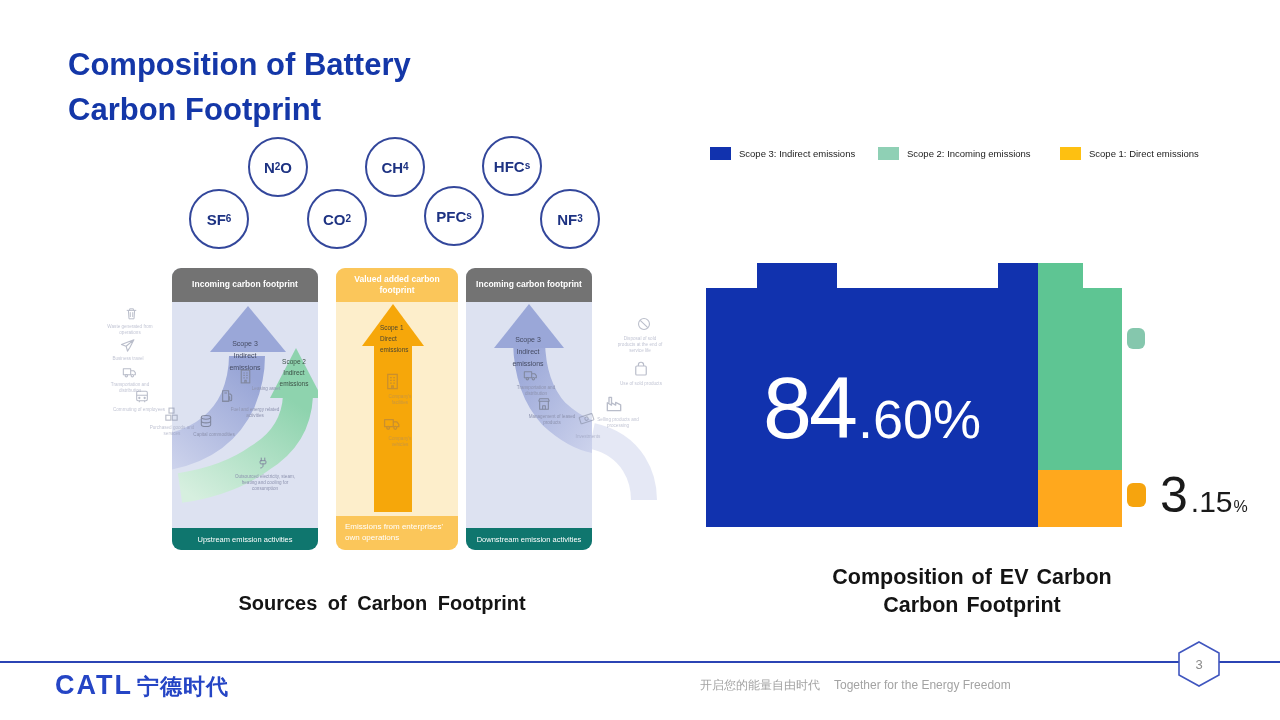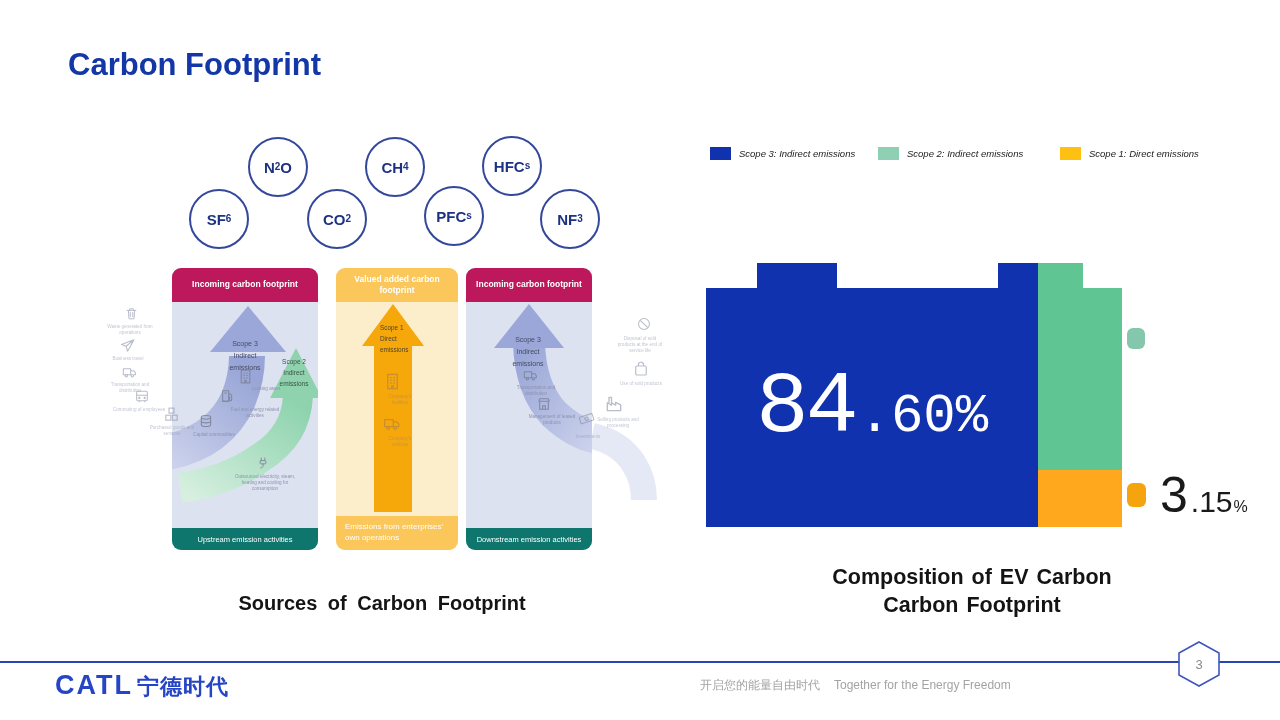--- a/index.html
+++ b/index.html
@@ -13,45 +13,45 @@
   .gas sub{font-size:10px;line-height:1;}
   .g0{left:189px;top:189px}.g1{left:248px;top:137px}.g2{left:307px;top:189px}.g3{left:365px;top:137px}
   .g4{left:424px;top:186px}.g5{left:482px;top:136px}.g6{left:540px;top:189px}
   
   .panel{position:absolute;top:268px;height:282px;border-radius:9px;overflow:hidden;}
   .panel-l{left:172px;width:146px;background:#dde2f1;}
   .panel-m{left:336px;width:122px;background:#fdeecb;}
   .panel-r{left:466px;width:126px;background:#dde2f1;}
   .ph{position:absolute;top:0;left:0;right:0;height:34px;display:flex;align-items:center;justify-content:center;
       text-align:center;font-size:8.5px;font-weight:bold;color:#fff;line-height:1.35;padding:0 10px;box-sizing:border-box;}
-  .ph-blue{background:#be185d}.ph-or{background:#fbc65a}
+  .ph-blue{background:#737373}.ph-or{background:#fbc65a}
   .pf{position:absolute;bottom:0;left:0;right:0;display:flex;align-items:center;justify-content:center;
       font-size:7.5px;color:#fff;box-sizing:border-box;}
   .pf-blue{background:#0f766e;height:22px}
   .pf-or{background:#fbc65a;height:34px;justify-content:flex-start;padding:0 9px;font-size:8px;line-height:1.35;}
   .arr{position:absolute;left:0;top:0;}
   .scopetxt{position:absolute;text-align:center;font-size:7px;color:#454b63;line-height:1.7;}
   .scopetxt-g{color:#3d5247}
   .scopetxt-o{color:#4c4632;font-size:6.4px;}
   .tlabel{position:absolute;font-size:4.6px;color:#8d93af;line-height:1.3;text-align:center;}
   .tlabel-or{color:#c9963f}
   .ticon{position:absolute;color:#81889f;}
   .ticon-or{color:#c98f2e}
   .fade{opacity:.55}
   
   .caption-sources{position:absolute;left:162px;top:592px;width:440px;text-align:center;font-size:20px;
                    font-weight:bold;color:#141414;word-spacing:5px;}
   .caption-chart{position:absolute;left:772px;top:563px;width:400px;text-align:center;font-size:21.5px;
                  font-weight:bold;color:#141414;line-height:28px;word-spacing:2px;}
   
-  .litem{position:absolute;top:147px;display:flex;align-items:center;font-size:9.5px;color:#1b1b1b;font-style:italic;}
+  .litem{position:absolute;top:147px;display:flex;align-items:center;font-size:9.5px;color:#1b1b1b;}
   .l0{left:710px}.l1{left:878px}.l2{left:1060px}
   .lsq{display:inline-block;width:21px;height:13px;margin-right:8px;}
   
-  .battery{position:absolute;left:706px;top:263px;width:416px;height:264px;font-family:Liberation Mono, monospace;}
+  .battery{position:absolute;left:706px;top:263px;width:416px;height:264px;}
   .seg{position:absolute;}
   .term-l{left:51px;top:0;width:80px;height:27px;background:#1132ae;}
   .term-rb{left:292px;top:0;width:40px;height:27px;background:#1132ae;}
   .term-rg{left:332px;top:0;width:45px;height:27px;background:#5ec593;}
   .body-blue{left:0;top:25px;width:332px;height:239px;background:#1132ae;}
   .body-green{left:332px;top:25px;width:84px;height:182px;background:#5ec593;}
   .body-orange{left:332px;top:207px;width:84px;height:57px;background:#ffa81d;}
   .bigval{position:absolute;left:0;top:25px;width:332px;height:239px;display:flex;align-items:center;justify-content:center;}
   .bigval-in{display:flex;align-items:baseline;color:#fff;}
   .v-big{font-size:88px;line-height:1;letter-spacing:-3px;}
@@ -166,20 +166,21 @@
       <symbol id="i-money" viewBox="0 0 24 24">
           <g fill="none" stroke="currentColor" stroke-width="1.6">
             <rect x="2.5" y="7.5" width="19" height="9.5" rx="1"></rect>
             <circle cx="12" cy="12.2" r="2.4"></circle>
           </g>
         </symbol>
     </defs>
   </svg>
 
   <div class="title">
+    <div>Composition of Battery</div>
     <div>Carbon Footprint</div>
   </div>
 
   <div class="gas g0">
       <span>SF</span>
       <sub>6</sub>
     </div>
   <div class="gas g1">
       <span>N</span>
       <sub>2</sub>
@@ -353,21 +354,21 @@
     <div>Composition of EV Carbon</div>
     <div>Carbon Footprint</div>
   </div>
 
   <div class="litem l0">
     <span class="lsq" style="background: rgb(17, 50, 174);"></span>
     <span>Scope 3: Indirect emissions</span>
   </div>
   <div class="litem l1">
     <span class="lsq" style="background: rgb(143, 208, 181);"></span>
-    <span>Scope 2: Indirect emissions</span>
+    <span>Scope 2: Incoming emissions</span>
   </div>
   <div class="litem l2">
     <span class="lsq" style="background: rgb(254, 192, 17);"></span>
     <span>Scope 1: Direct emissions</span>
   </div>
 
   <div class="battery">
     <div class="seg term-l"></div>
     <div class="seg term-rb"></div>
     <div class="seg term-rg"></div>

